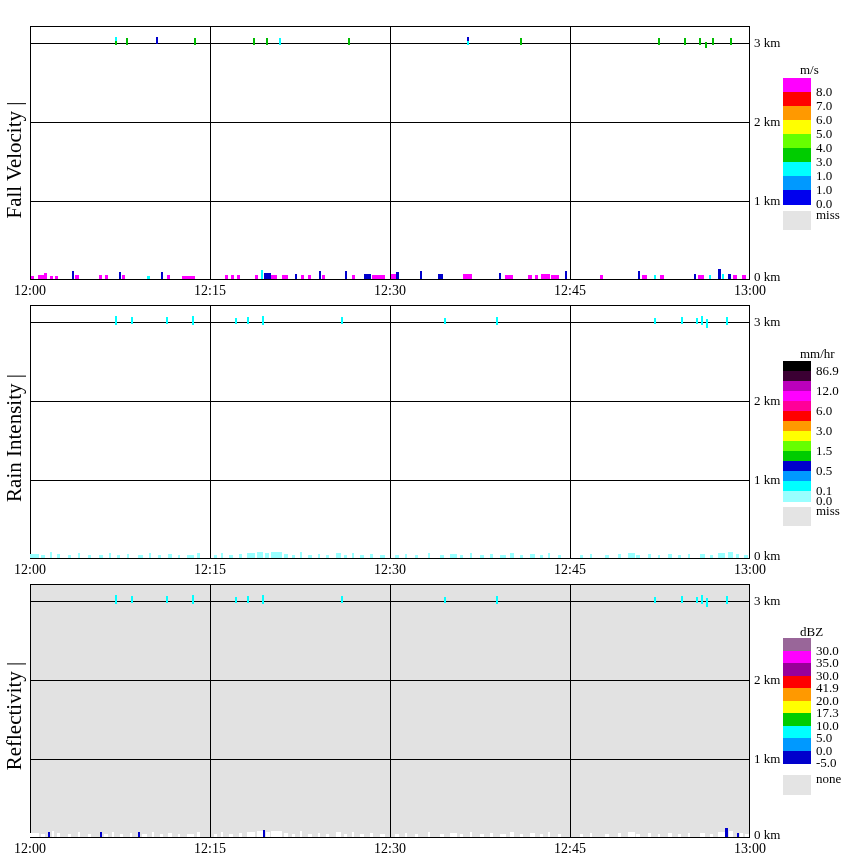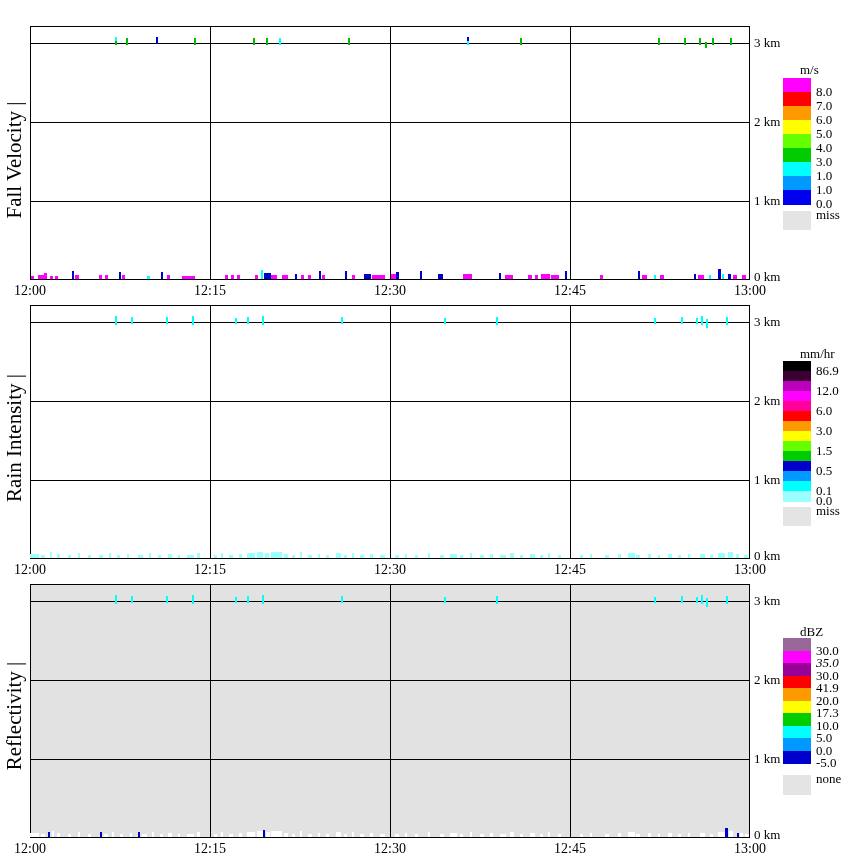--- a/index.html
+++ b/index.html
@@ -377,21 +377,21 @@
       <div class="mark" style="left: 718px; top: 832px; width: 7px; height: 5px; background: rgb(255, 255, 255);"></div>
       <div class="mark" style="left: 725px; top: 828px; width: 3px; height: 9px; background: rgb(0, 0, 204);"></div>
       <div class="mark" style="left: 729px; top: 831px; width: 4px; height: 6px; background: rgb(255, 255, 255);"></div>
       <div class="mark" style="left: 737px; top: 833px; width: 2px; height: 4px; background: rgb(0, 0, 204);"></div>
       <div class="mark" style="left: 740px; top: 833px; width: 3px; height: 4px; background: rgb(255, 255, 255);"></div>
       <div class="mark" style="left: 745px; top: 834px; width: 4px; height: 3px; background: rgb(255, 255, 255);"></div>
       <div class="cbtitle" style="left: 800px; top: 624px;">dBZ</div>
       <div class="cbseg" style="left: 783px; top: 638px; width: 28px; height: 13px; background: rgb(153, 102, 153);"></div>
       <div class="cblab" style="left: 816px; top: 650.5px;">30.0</div>
       <div class="cbseg" style="left: 783px; top: 650.5px; width: 28px; height: 13px; background: rgb(255, 0, 255);"></div>
-      <div class="cblab" style="left: 816px; top: 663px; font-style: italic;">35.0</div>
+      <div class="cblab" style="left: 816px; top: 663px;">35.0</div>
       <div class="cbseg" style="left: 783px; top: 663px; width: 28px; height: 13px; background: rgb(153, 0, 153);"></div>
       <div class="cblab" style="left: 816px; top: 675.5px;">30.0</div>
       <div class="cbseg" style="left: 783px; top: 675.5px; width: 28px; height: 13px; background: rgb(255, 0, 0);"></div>
       <div class="cblab" style="left: 816px; top: 688px;">41.9</div>
       <div class="cbseg" style="left: 783px; top: 688px; width: 28px; height: 13px; background: rgb(255, 153, 0);"></div>
       <div class="cblab" style="left: 816px; top: 700.5px;">20.0</div>
       <div class="cbseg" style="left: 783px; top: 700.5px; width: 28px; height: 13px; background: rgb(255, 255, 0);"></div>
       <div class="cblab" style="left: 816px; top: 713px;">17.3</div>
       <div class="cbseg" style="left: 783px; top: 713px; width: 28px; height: 13px; background: rgb(0, 204, 0);"></div>
       <div class="cblab" style="left: 816px; top: 725.5px;">10.0</div>

